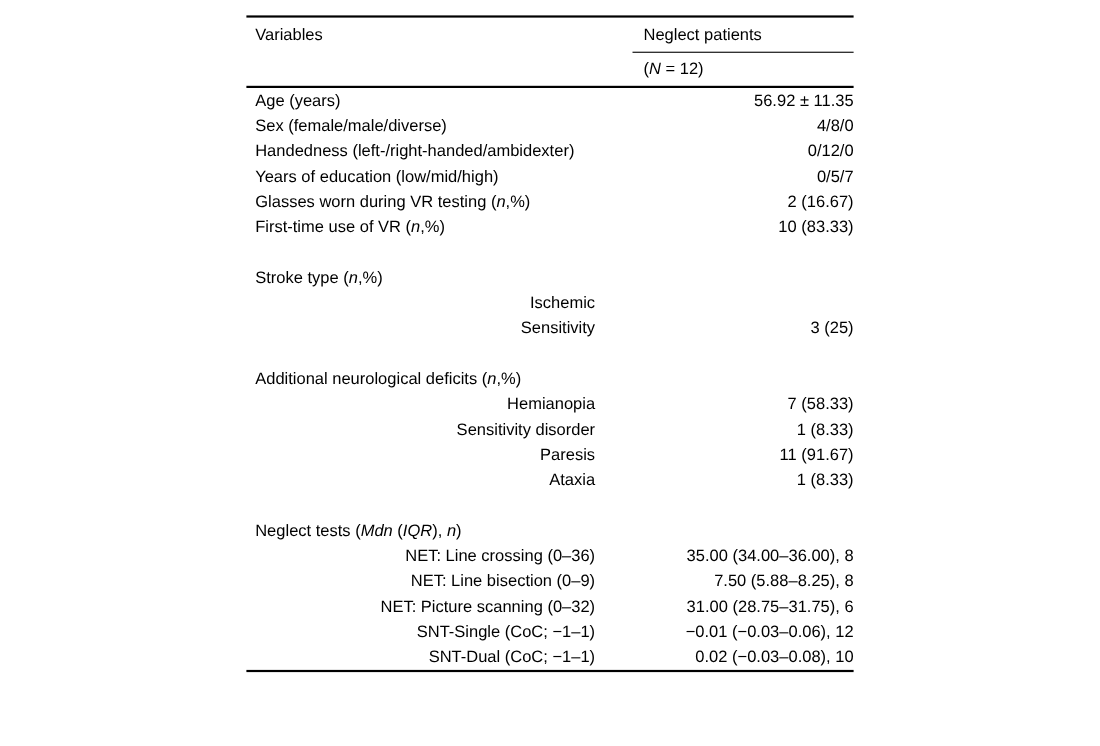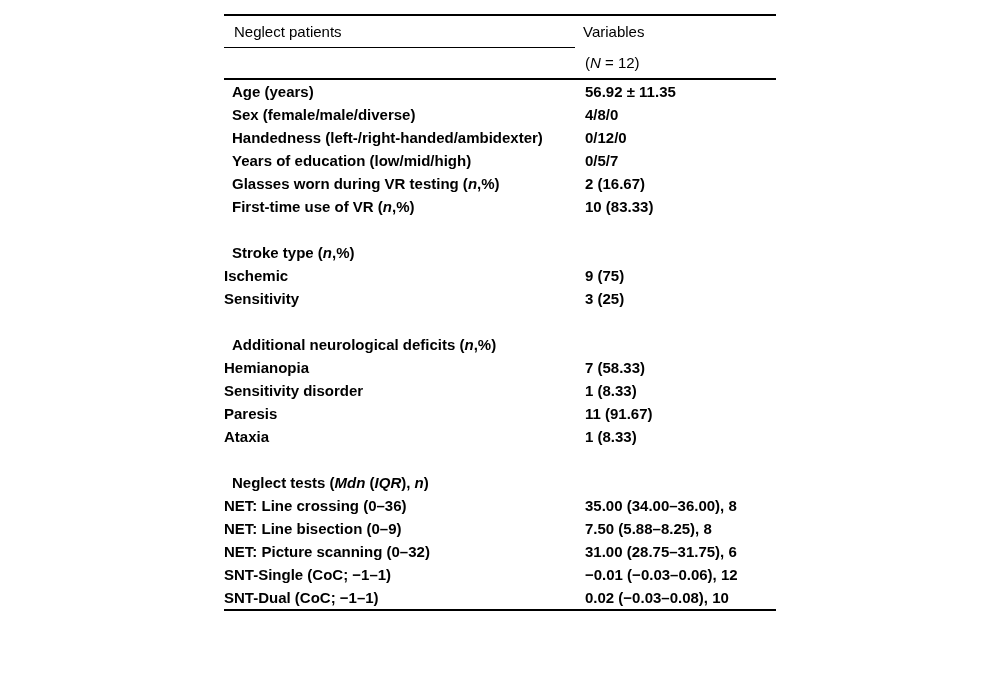--- a/index.html
+++ b/index.html
@@ -35,41 +35,40 @@
   .row {
     display: grid;
     grid-template-columns: 351px 201px;
     height: 23px;
   }
   .row-spacer { height: 23px; }
   .cell {
     line-height: 23px;
     white-space: nowrap;
     overflow: visible;
-    font-weight: bold;
   }
   .cell-label { padding-left: 8px; }
   .row-sub .cell-label {
-    text-align: left;
+    text-align: right;
     padding-left: 0;
     padding-right: 34px;
   }
-  .cell-value { padding-left: 10px; }
+  .cell-value { padding-left: 10px; text-align: right; }
   i { font-style: italic; }
 </style>
 </head>
 <body>
 
 <div class="page">
   <div class="table-wrap">
     <div class="rule rule-heavy"></div>
 
     <div class="thead-row">
+      <div class="hcell hcell-1">Variables</div>
       <div class="hcell hcell-2 underlined">Neglect patients</div>
-      <div class="hcell hcell-1">Variables</div>
     </div>
 
     <div class="thead-row">
       <div class="hcell hcell-1"></div>
       <div class="hcell hcell-2"><span>(</span><i>N</i><span> = 12)</span></div>
     </div>
 
     <div class="rule rule-heavy"></div>
 
     <div id="table-body">
@@ -97,21 +96,20 @@
           <div class="cell cell-label"><span>First-time use of VR (</span><i>n</i><span>,%)</span></div>
           <div class="cell cell-value">10 (83.33)</div>
         </div>
         <div class="row-spacer"></div>
         <div class="row row-group">
           <div class="cell cell-label"><span>Stroke type (</span><i>n</i><span>,%)</span></div>
           <div class="cell cell-value"></div>
         </div>
         <div class="row row-sub">
           <div class="cell cell-label"><span>Ischemic</span></div>
-          <div class="cell cell-value">9 (75)</div>
         </div>
         <div class="row row-sub">
           <div class="cell cell-label"><span>Sensitivity</span></div>
           <div class="cell cell-value">3 (25)</div>
         </div>
         <div class="row-spacer"></div>
         <div class="row row-group">
           <div class="cell cell-label"><span>Additional neurological deficits (</span><i>n</i><span>,%)</span></div>
           <div class="cell cell-value"></div>
         </div>

